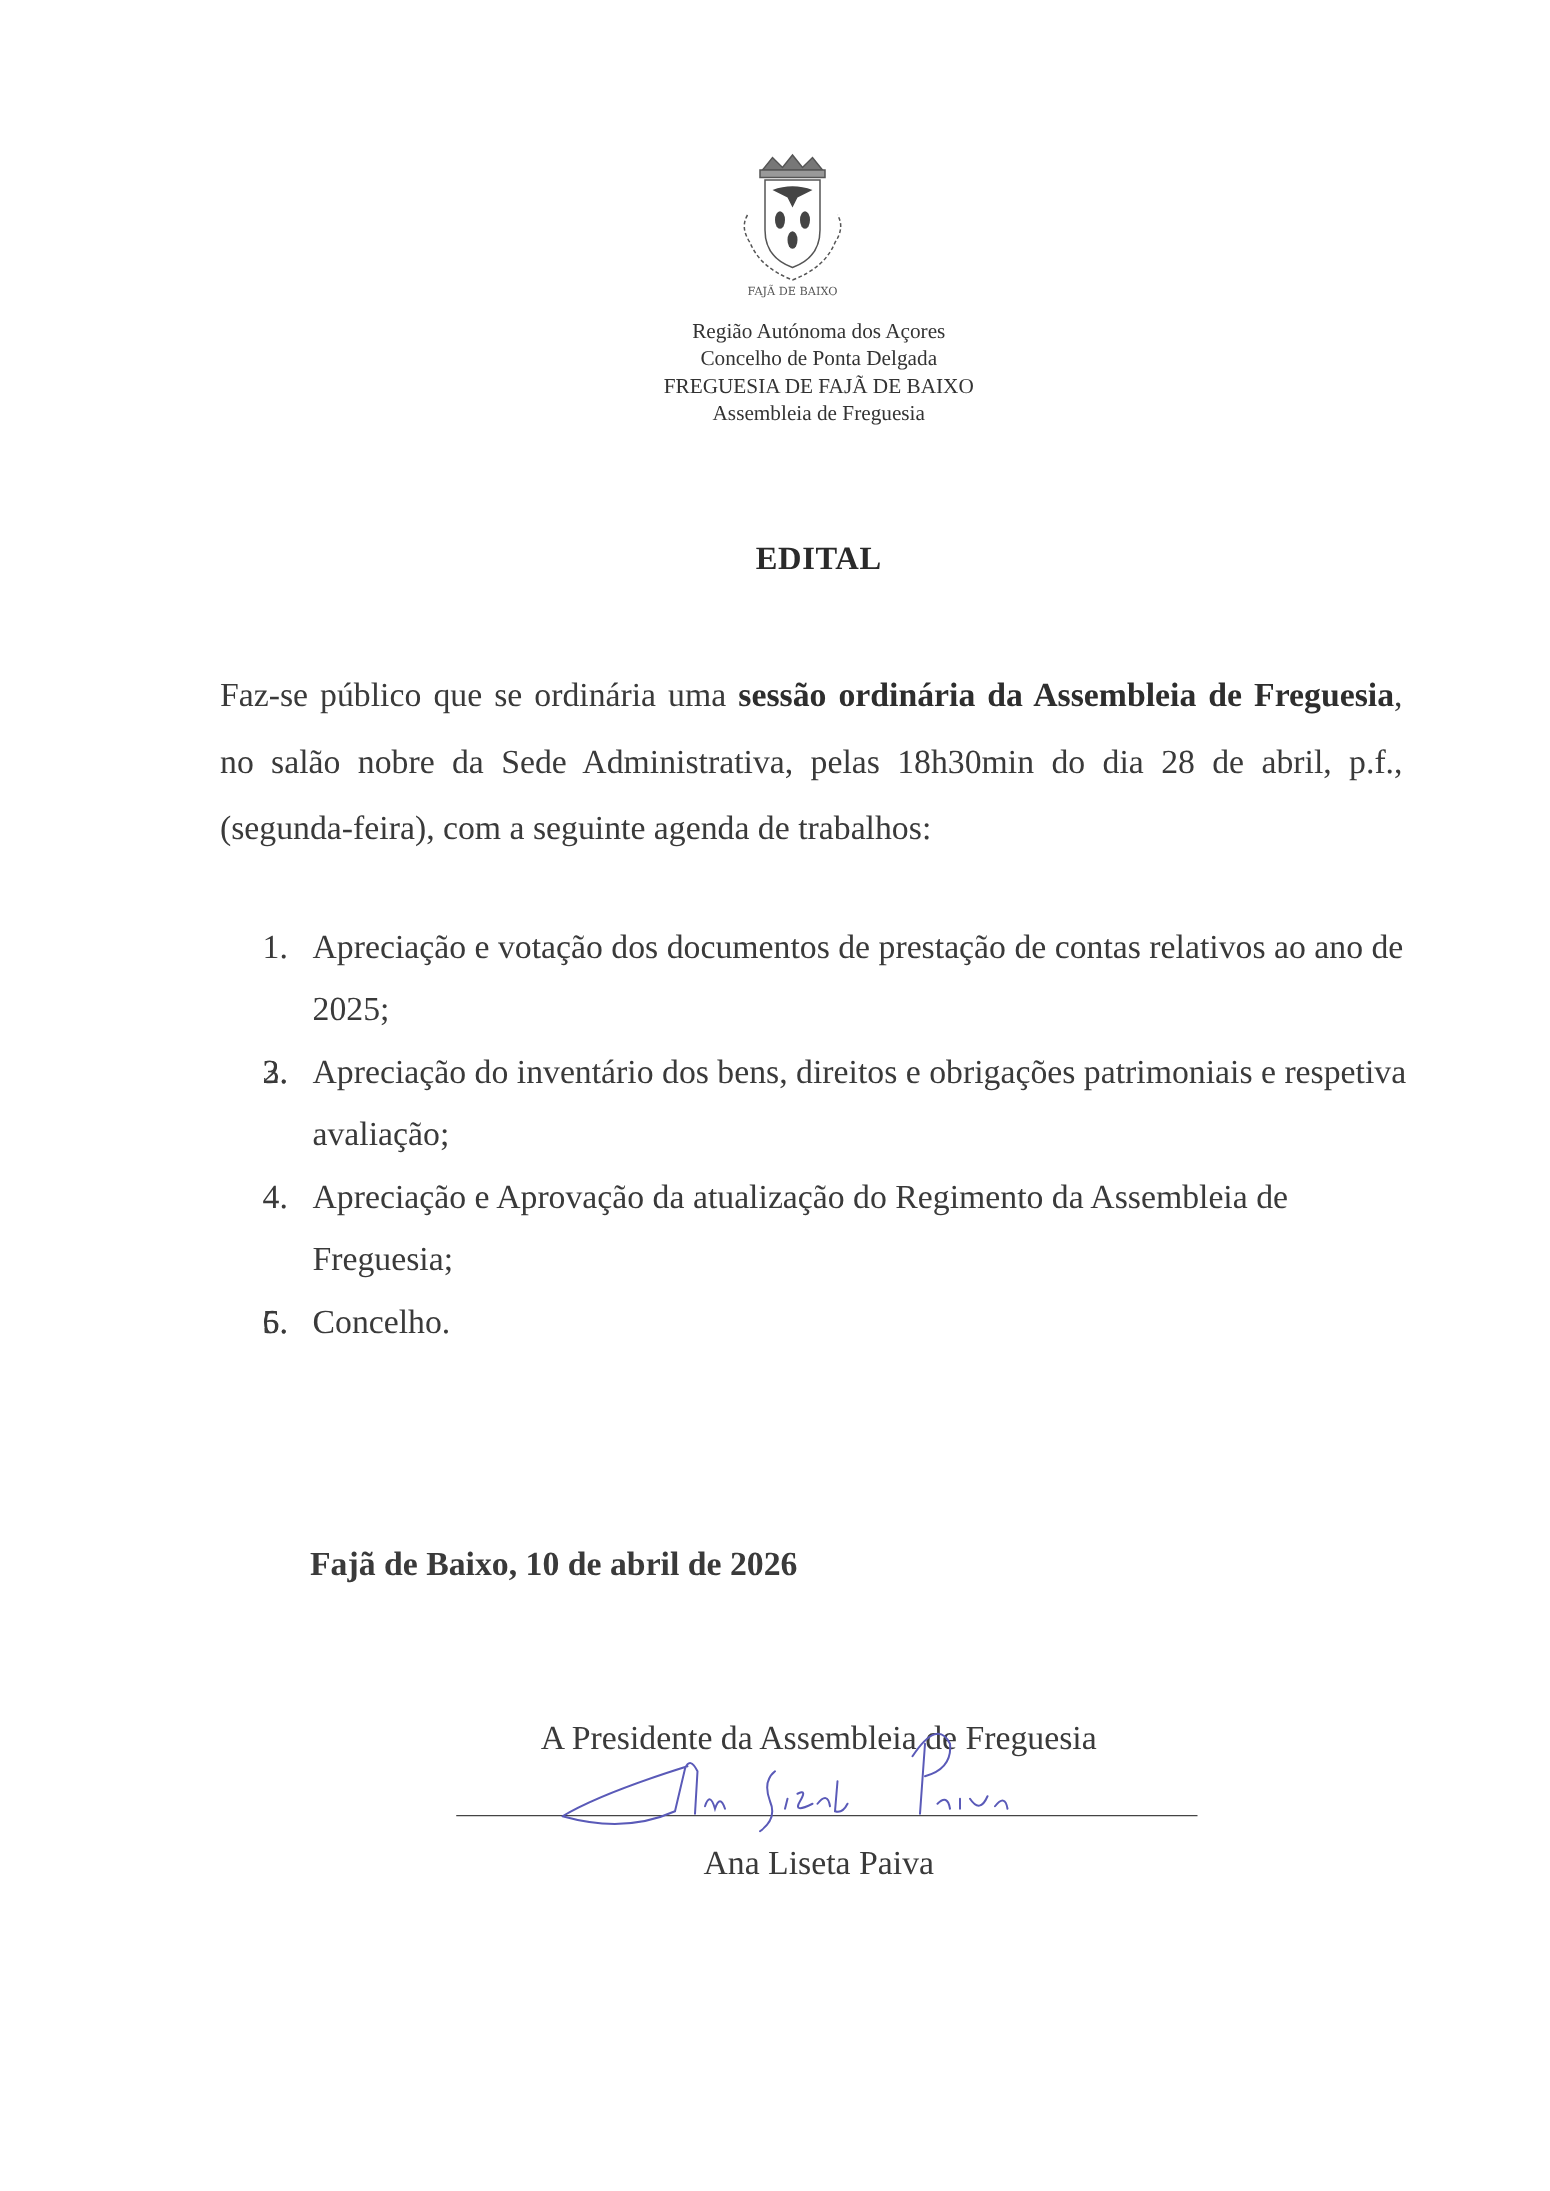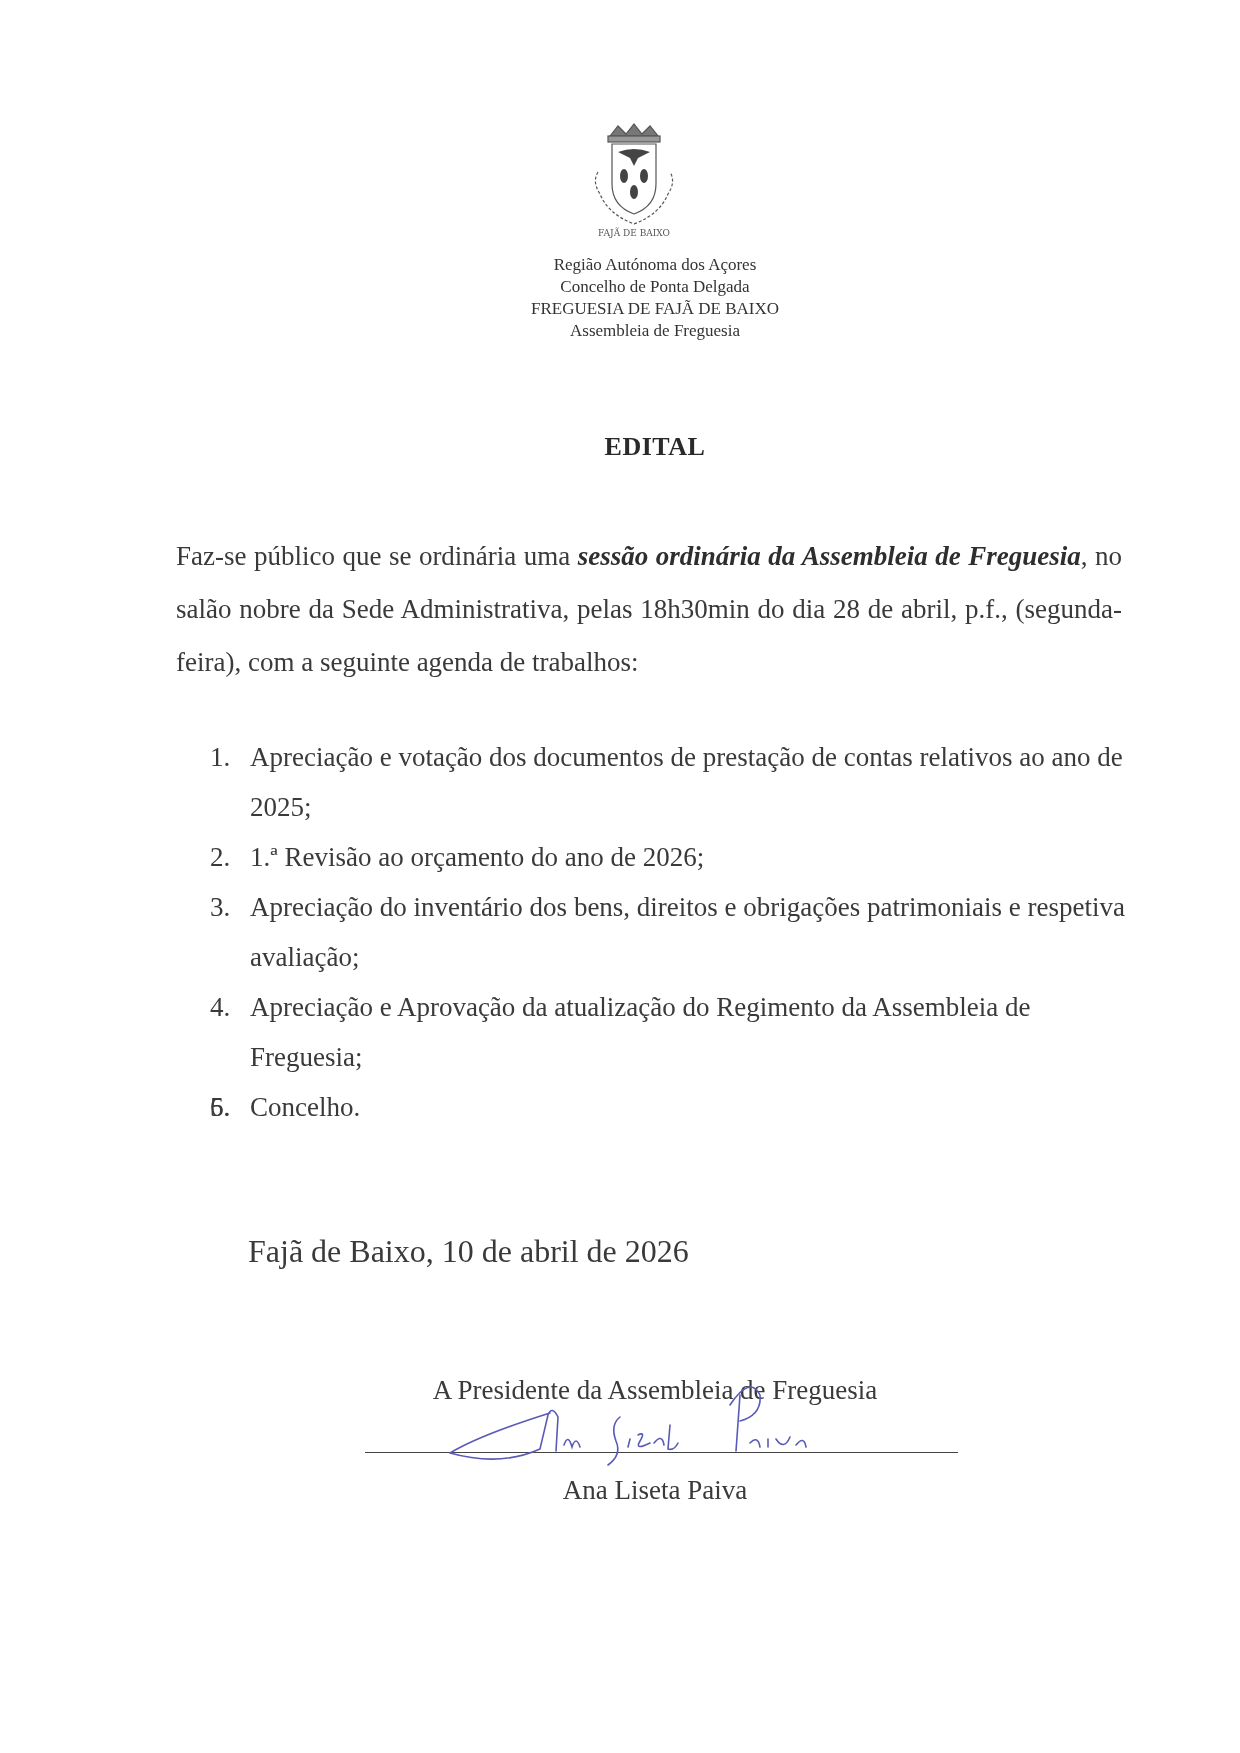--- a/index.html
+++ b/index.html
@@ -3,25 +3,25 @@
 <meta charset="utf-8">
 <style>
   html, body { margin:0; padding:0; background:#ffffff; }
   body { width:1240px; height:1753px; position:relative; overflow:hidden;
          font-family:"Liberation Serif","DejaVu Serif",serif; color:#3a3a3a; }
   .abs { position:absolute; }
   #crest { left:588px; top:122px; width:92px; height:118px; }
   .hdr { left:0; width:1310px; text-align:center; font-size:17px; line-height:22px; color:#333; }
   #title { left:0; width:1310px; top:432px; text-align:center; font-size:26px; font-weight:bold; color:#2a2a2a; letter-spacing:0.5px; }
   #para { left:176px; width:946px; top:530px; font-size:27px; line-height:53px; text-align:justify; color:#3a3a3a; }
-  #para b { color:#2e2e2e;font-style:italic; }
+  #para b { color:#2e2e2e; }
   #agenda { left:200px; top:732px; width:930px; font-size:27px; line-height:50px; margin:0; padding:0; list-style:none; }
   #agenda li { position:relative; padding-left:50px; }
   #agenda li .num { position:absolute; left:10px; top:0; }
-  #date { left:248px; top:1231px; font-size:32px; line-height:40px; }
+  #date { left:248px; top:1231px; font-size:27px; line-height:40px;font-weight:bold; }
   #sig-title { left:0; width:1310px; top:1370px; text-align:center; font-size:27px; line-height:40px; }
   #sig-rule { left:365px; top:1452px; width:593px; height:0; border-top:1.5px solid #444; }
   #sig-scribble { left:440px; top:1355px; width:420px; height:120px; }
   #sig-name { left:0; width:1310px; top:1470px; text-align:center; font-size:27px; line-height:40px; }
 </style>
 </head>
 <body>
 
 <svg id="crest" class="abs" viewBox="0 0 92 118">
   <g fill="none" stroke="#555" stroke-width="1.2">
@@ -43,21 +43,21 @@
 <div class="abs hdr" style="top:320px;">Assembleia de Freguesia</div>
 
 <div id="title" class="abs">EDITAL</div>
 
 <div id="para" class="abs">
   <span>Faz-se público que se ordinária uma </span><b>sessão ordinária da Assembleia de Freguesia</b><span>, no salão nobre da Sede Administrativa, pelas 18h30min do dia 28 de abril, p.f., (segunda-feira), com a seguinte agenda de trabalhos:</span>
 </div>
 
 <ol id="agenda" class="abs">
   <li><span class="num">1.</span><span>Apreciação e votação dos documentos de prestação de contas relativos ao ano de 2025;</span></li>
-  <li><span class="num">2.</span><span>1.ª Revisão ao orçamento do ano de 2026;</span></li>
+  <li><span class="num">2.</span></li>
   <li><span class="num">3.</span><span>Apreciação do inventário dos bens, direitos e obrigações patrimoniais e respetiva avaliação;</span></li>
   <li><span class="num">4.</span><span>Apreciação e Aprovação da atualização do Regimento da Assembleia de Freguesia;</span></li>
   <li><span class="num">5.</span></li>
   <li><span class="num">6.</span><span>Concelho.</span></li>
 </ol>
 
 <div id="date" class="abs">Fajã de Baixo, 10 de abril de 2026</div>
 
 <div id="sig-title" class="abs">A Presidente da Assembleia de Freguesia</div>
 <div id="sig-rule" class="abs"></div>

